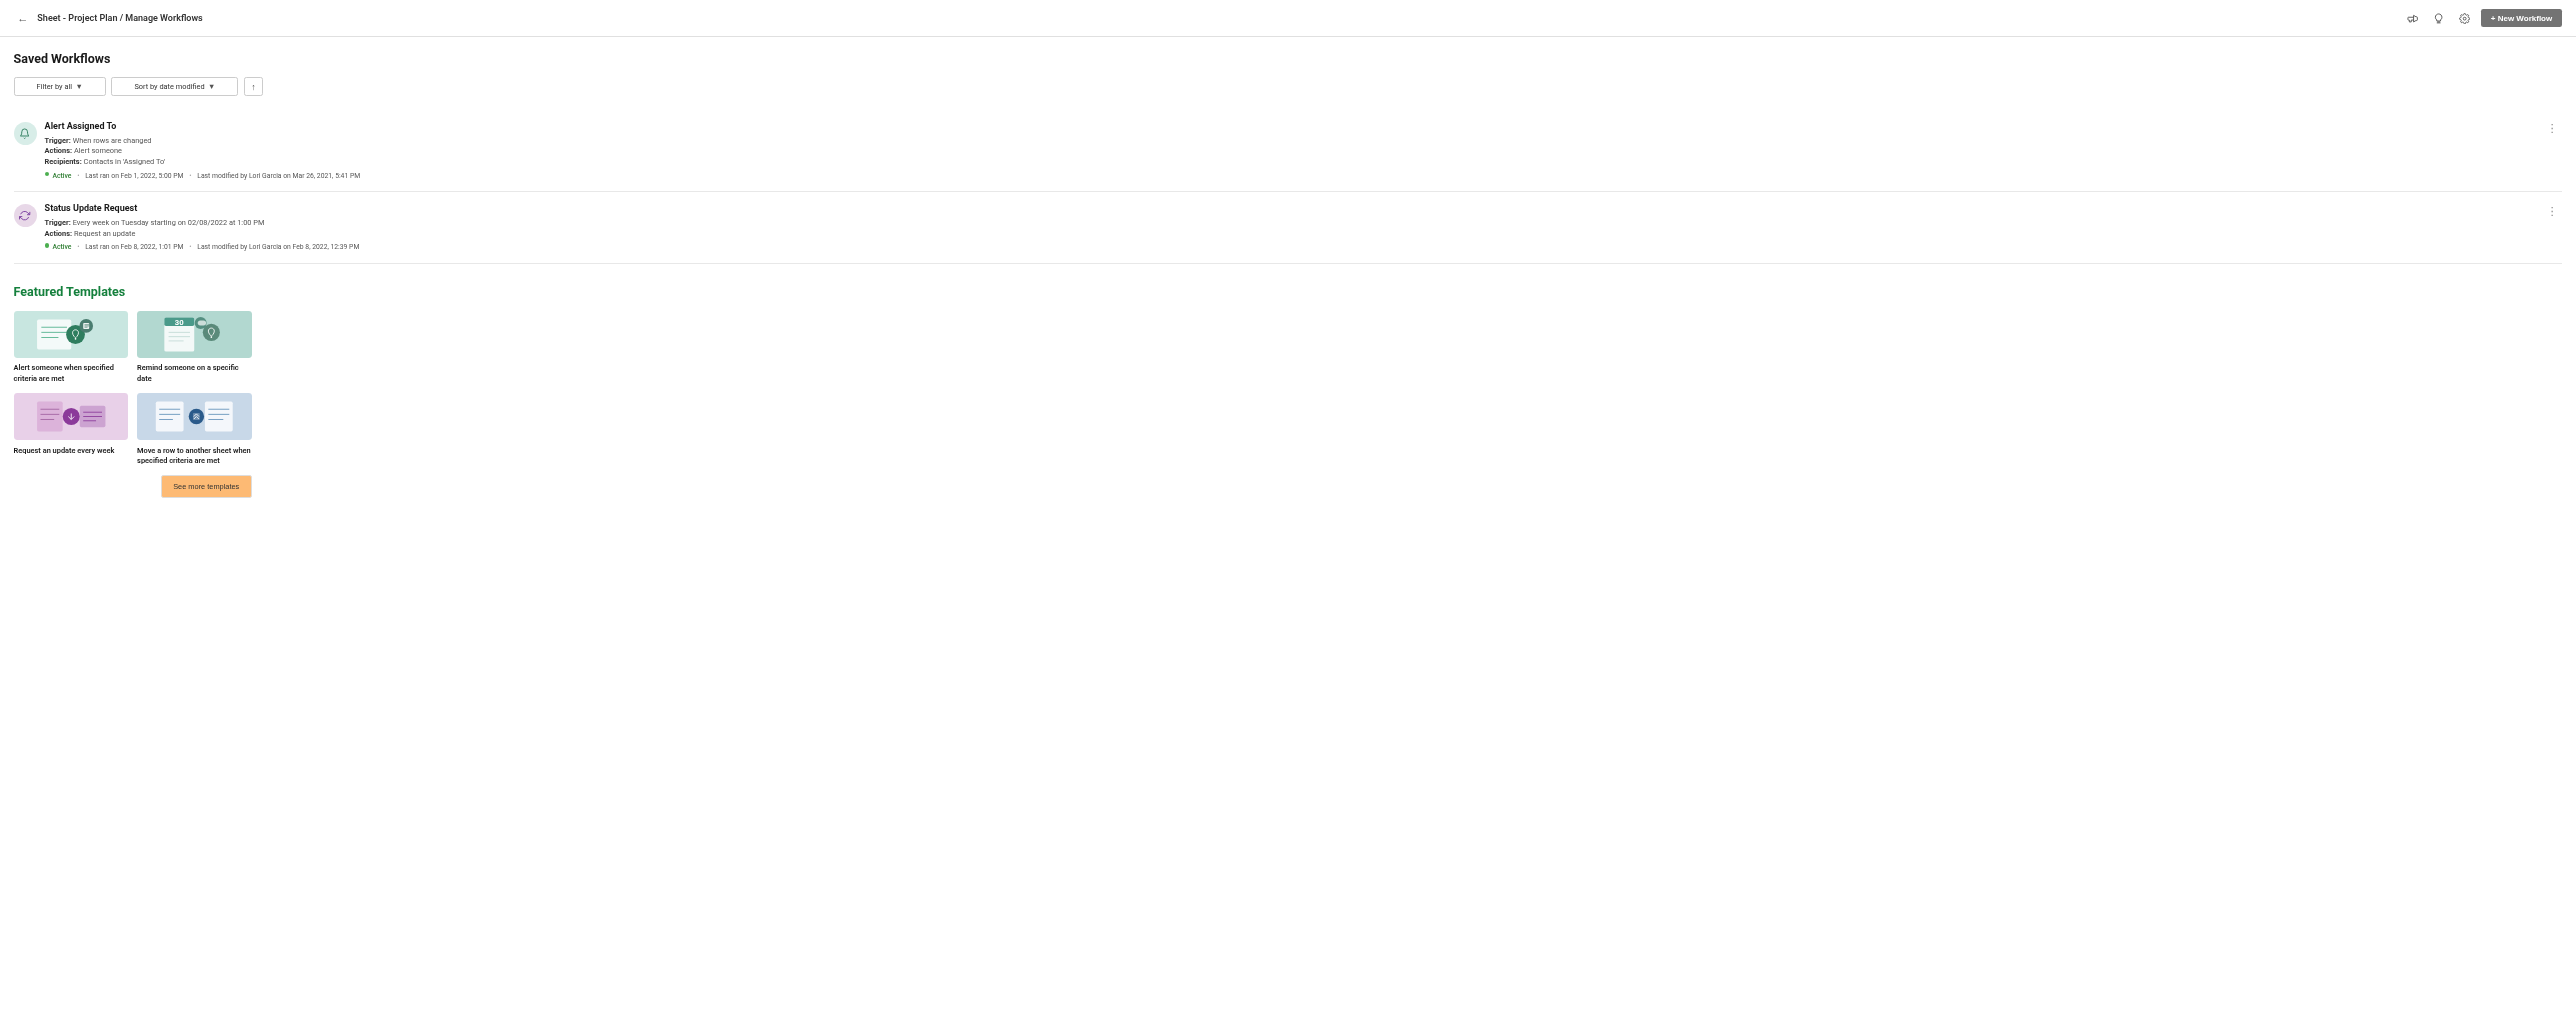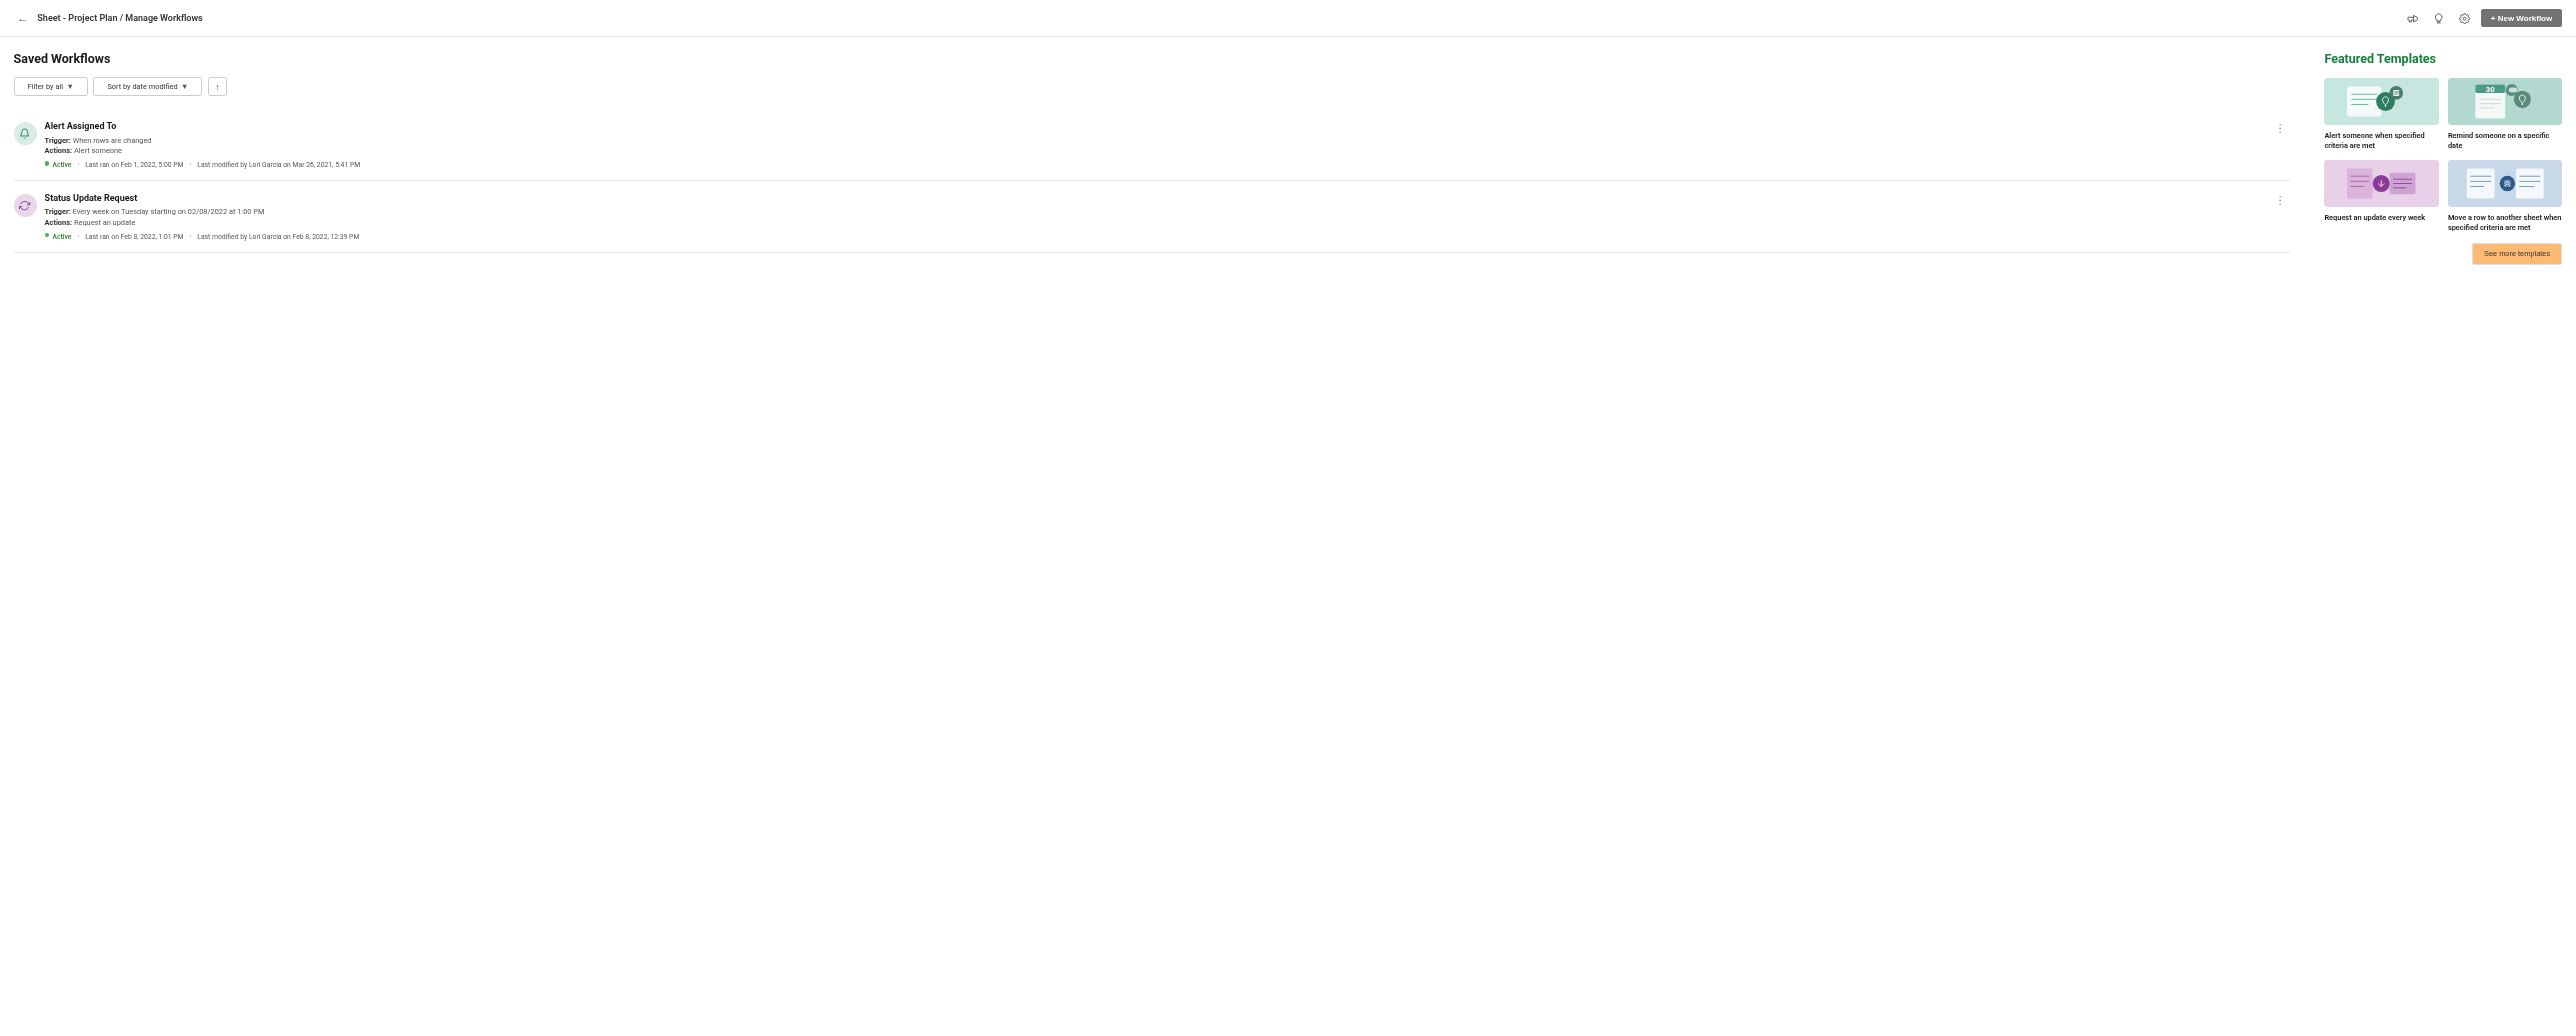--- a/index.html
+++ b/index.html
@@ -20,32 +20,32 @@
       width: 20.4px; height: 20.4px; display: flex; align-items: center; justify-content: center;
       border-radius: 2.3px; color: #555; font-size: 10.2px;
     }
     .new-workflow-btn {
       background: #737373; color: #fff; border: none; border-radius: 2.3px;
       padding: 4.5px 10.2px; font-size: 8px; font-weight: 600; cursor: pointer;
       display: flex; align-items: center; gap: 3.4px;
     }
 
     
-    .main { display: flex; padding: 13.6px; gap: 34px; }
+    .main { display: flex; padding: 13.6px; gap: 20px; flex-direction: column; }
     .left-panel { flex: 1; min-width: 0; }
     .right-panel { width: 238px; flex-shrink: 0; }
 
     
     .section-title { font-size: 12.5px; font-weight: 700; color: #1a1a1a; margin-bottom: 11.3px; }
 
     
     .filter-bar { display: flex; align-items: center; gap: 5.7px; margin-bottom: 13.6px; }
     .filter-select {
       display: flex; align-items: center; gap: 3.4px;
-      border: 0.6px solid #ccc; border-radius: 2.3px; padding: 4px 13px;
+      border: 0.6px solid #ccc; border-radius: 2.3px; padding: 4px 22px;
       cursor: pointer; background: #fff; font-size: 7.4px; color: #333;
     }
     .filter-select .arrow { color: #555; }
     .sort-btn {
       background: none; border: 0.6px solid #ccc; border-radius: 2.3px;
       width: 19px; height: 19px; display: flex; align-items: center; justify-content: center;
       cursor: pointer; font-size: 9px; color: #555;
     }
 
     
@@ -157,20 +157,24 @@
         <div class="workflow-content">
           <div class="workflow-name">Alert Assigned To</div>
           <div class="workflow-detail">
             <strong>Trigger:</strong>
             <span>When rows are changed</span>
           </div>
           <div class="workflow-detail">
             <strong>Actions:</strong>
             <span>Alert someone</span>
           </div>
+          <div class="workflow-detail">
+            <strong>Recipients:</strong>
+            <span>Contacts in 'Assigned To'</span>
+          </div>
           <div class="workflow-status">
             <span class="status-dot"></span>
             <span class="status-text">Active</span>
             <span class="bullet">•</span>
             <span>Last ran on Feb 1, 2022, 5:00 PM</span>
             <span class="bullet">•</span>
             <span>Last modified by Lori Garcia on Mar 26, 2021, 5:41 PM</span>
           </div>
         </div>
         <div class="workflow-menu">⋮</div>

